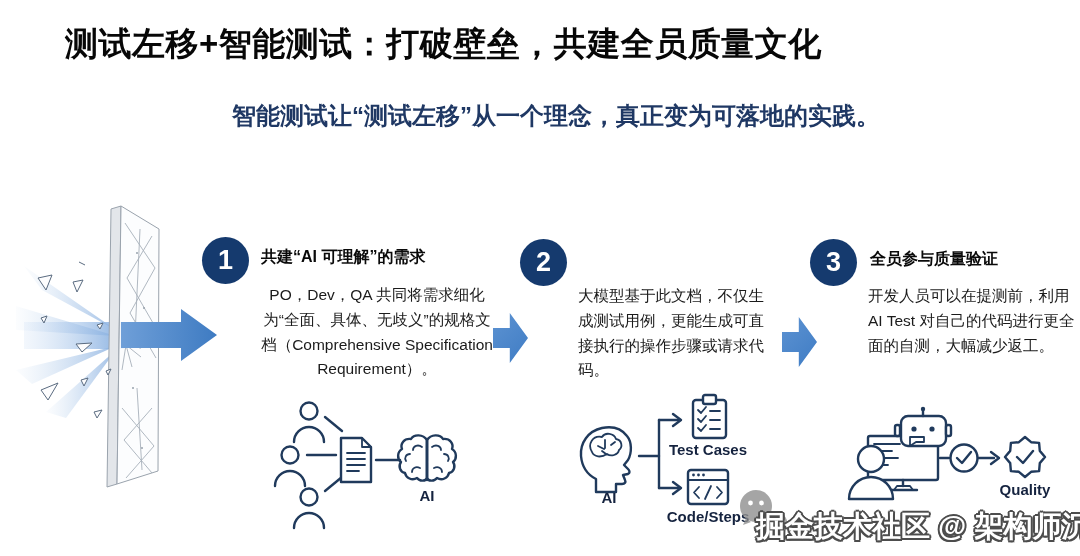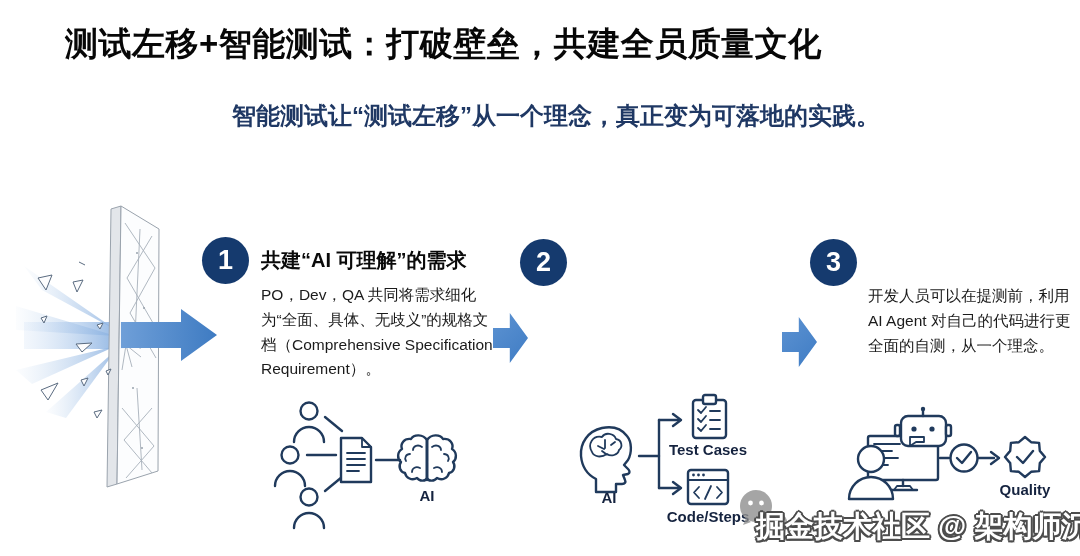--- a/index.html
+++ b/index.html
@@ -14,21 +14,21 @@
   }
   .subtitle {
     left:0; top:100px; width:1080px; text-align:center;
     font-size:24px; font-weight:700; color:#1f3864; white-space:nowrap;
   }
   .badge {
     width:47px; height:47px; border-radius:50%; background:#153a6e; color:#ffffff;
     display:flex; align-items:center; justify-content:center;
     font-size:27px; font-weight:700;
   }
-  .step-heading { font-size:20px; font-weight:700; color:#0a0a0a; white-space:nowrap; }
+  .step-heading { font-size:16px; font-weight:700; color:#0a0a0a; white-space:nowrap; }
   .step-body { font-size:15.5px; line-height:1.6; color:#1b1b1b; }
   .flow-arrow {
     width:35px; height:50px;
     background:linear-gradient(135deg,#5d93d2,#3f7cc4);
     clip-path:polygon(0 30%, 48% 30%, 48% 0, 100% 50%, 48% 100%, 48% 70%, 0 70%);
   }
   svg .ln { stroke:#203a5c; stroke-width:2.4; fill:none; stroke-linecap:round; stroke-linejoin:round; }
   svg .ln-thin { stroke:#203a5c; stroke-width:1.8; fill:none; stroke-linecap:round; stroke-linejoin:round; }
   svg .fillw { fill:#ffffff; }
   svg .dot { fill:#203a5c; stroke:none; }
@@ -114,30 +114,32 @@
       <polygon points="78,234 86,232 81,240"></polygon>
       <polygon points="25,212 42,205 32,222"></polygon>
       <path d="M63,84 l6,3"></path>
     </g>
 
     <polygon points="105,144 165,144 165,131 201,157 165,183 165,170 105,170" fill="url(#aheadG)"></polygon>
   </svg>
 
   <div class="abs badge" style="left:186px; top:237px;">1</div>
   <div class="abs step-heading" style="left:245px; top:247px;">共建“AI 可理解”的需求</div>
-  <div class="abs step-body" style="left:245px; top:283px; width:232px;">PO，Dev，QA 共同将需求细化为“全面、具体、无歧义”的规格文档（Comprehensive Specification Requirement）。</div>
+  <div class="abs step-body" style="left:245px; top:283px; width:232px;text-align:center;">PO，Dev，QA 共同将需求细化为“全面、具体、无歧义”的规格文档（Comprehensive Specification Requirement）。</div>
 
   <div class="abs flow-arrow" style="left:477px; top:313px;"></div>
 
   <div class="abs badge" style="left:504px; top:239px;">2</div>
+  <div class="abs step-body" style="left:562px; top:284px; width:200px;">大模型基于此文档，不仅生成测试用例，更能生成可直接执行的操作步骤或请求代码。</div>
 
   <div class="abs flow-arrow" style="left:766px; top:317px;"></div>
 
   <div class="abs badge" style="left:794px; top:239px;">3</div>
-  <div class="abs step-body" style="left:852px; top:284px; width:210px;">开发人员可以在提测前，利用 AI Agent 对自己的代码进行更全面的自测，从一个理念。</div>
+  <div class="abs step-heading" style="left:854px; top:249px;">全员参与质量验证</div>
+  <div class="abs step-body" style="left:852px; top:284px; width:210px;">开发人员可以在提测前，利用 AI Test 对自己的代码进行更全面的自测，大幅减少返工。</div>
 
   <svg class="abs" style="left:252px; top:386px;" width="200" height="150" viewBox="0 0 200 150">
     <g class="ln">
       <circle cx="41" cy="25" r="8.5"></circle>
         <path d="M26,56 a15,15 0 0 1 30,0"></path>
       <circle cx="22" cy="69" r="8.5"></circle>
         <path d="M7,100 a15,15 0 0 1 30,0"></path>
       <circle cx="41" cy="111" r="8.5"></circle>
         <path d="M26,142 a15,15 0 0 1 30,0"></path>
     </g>

